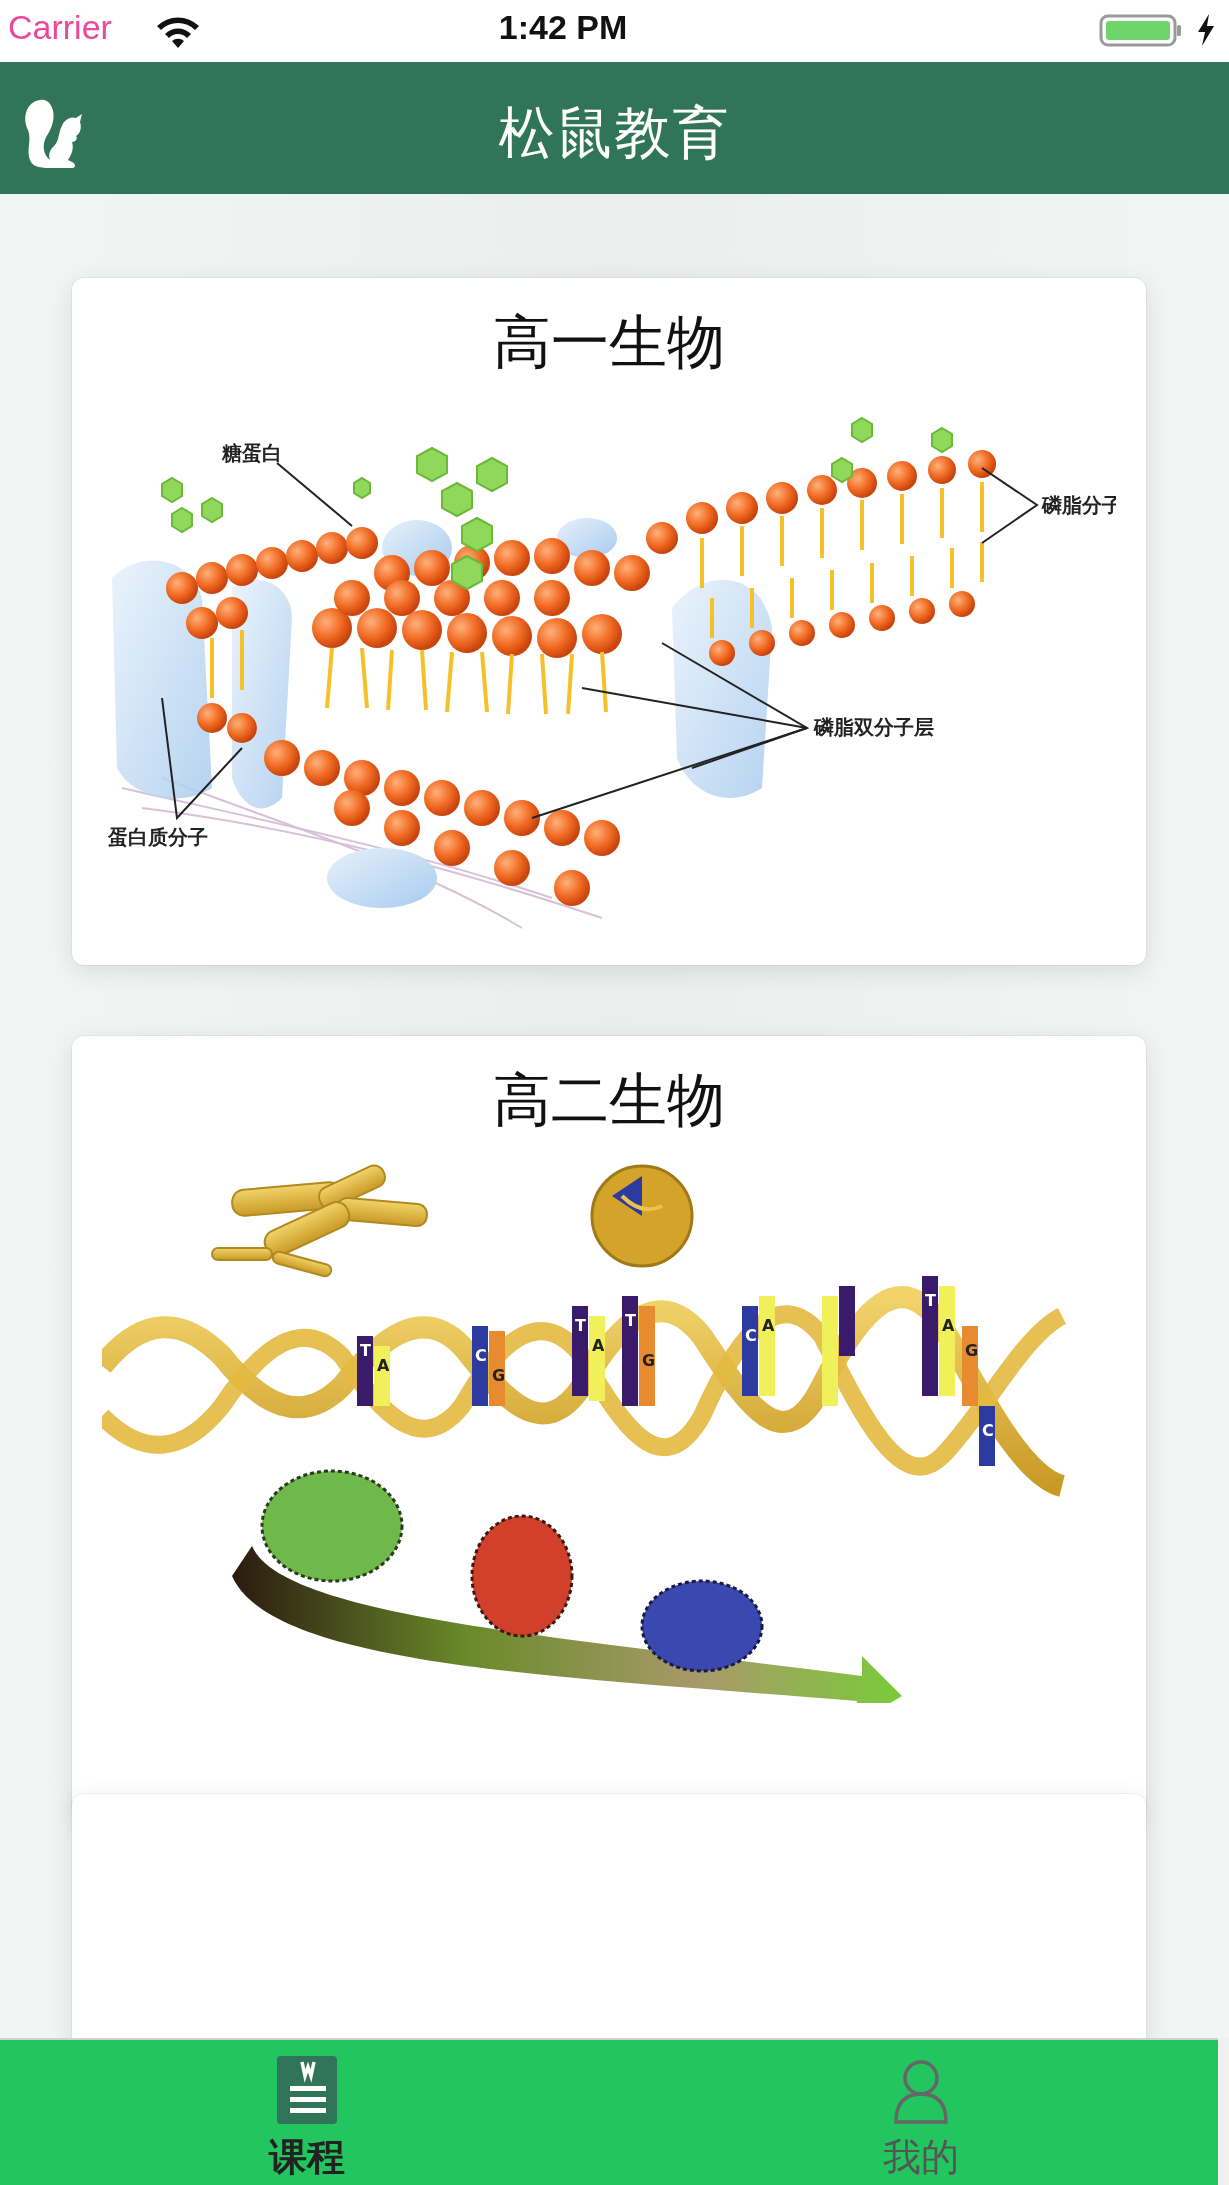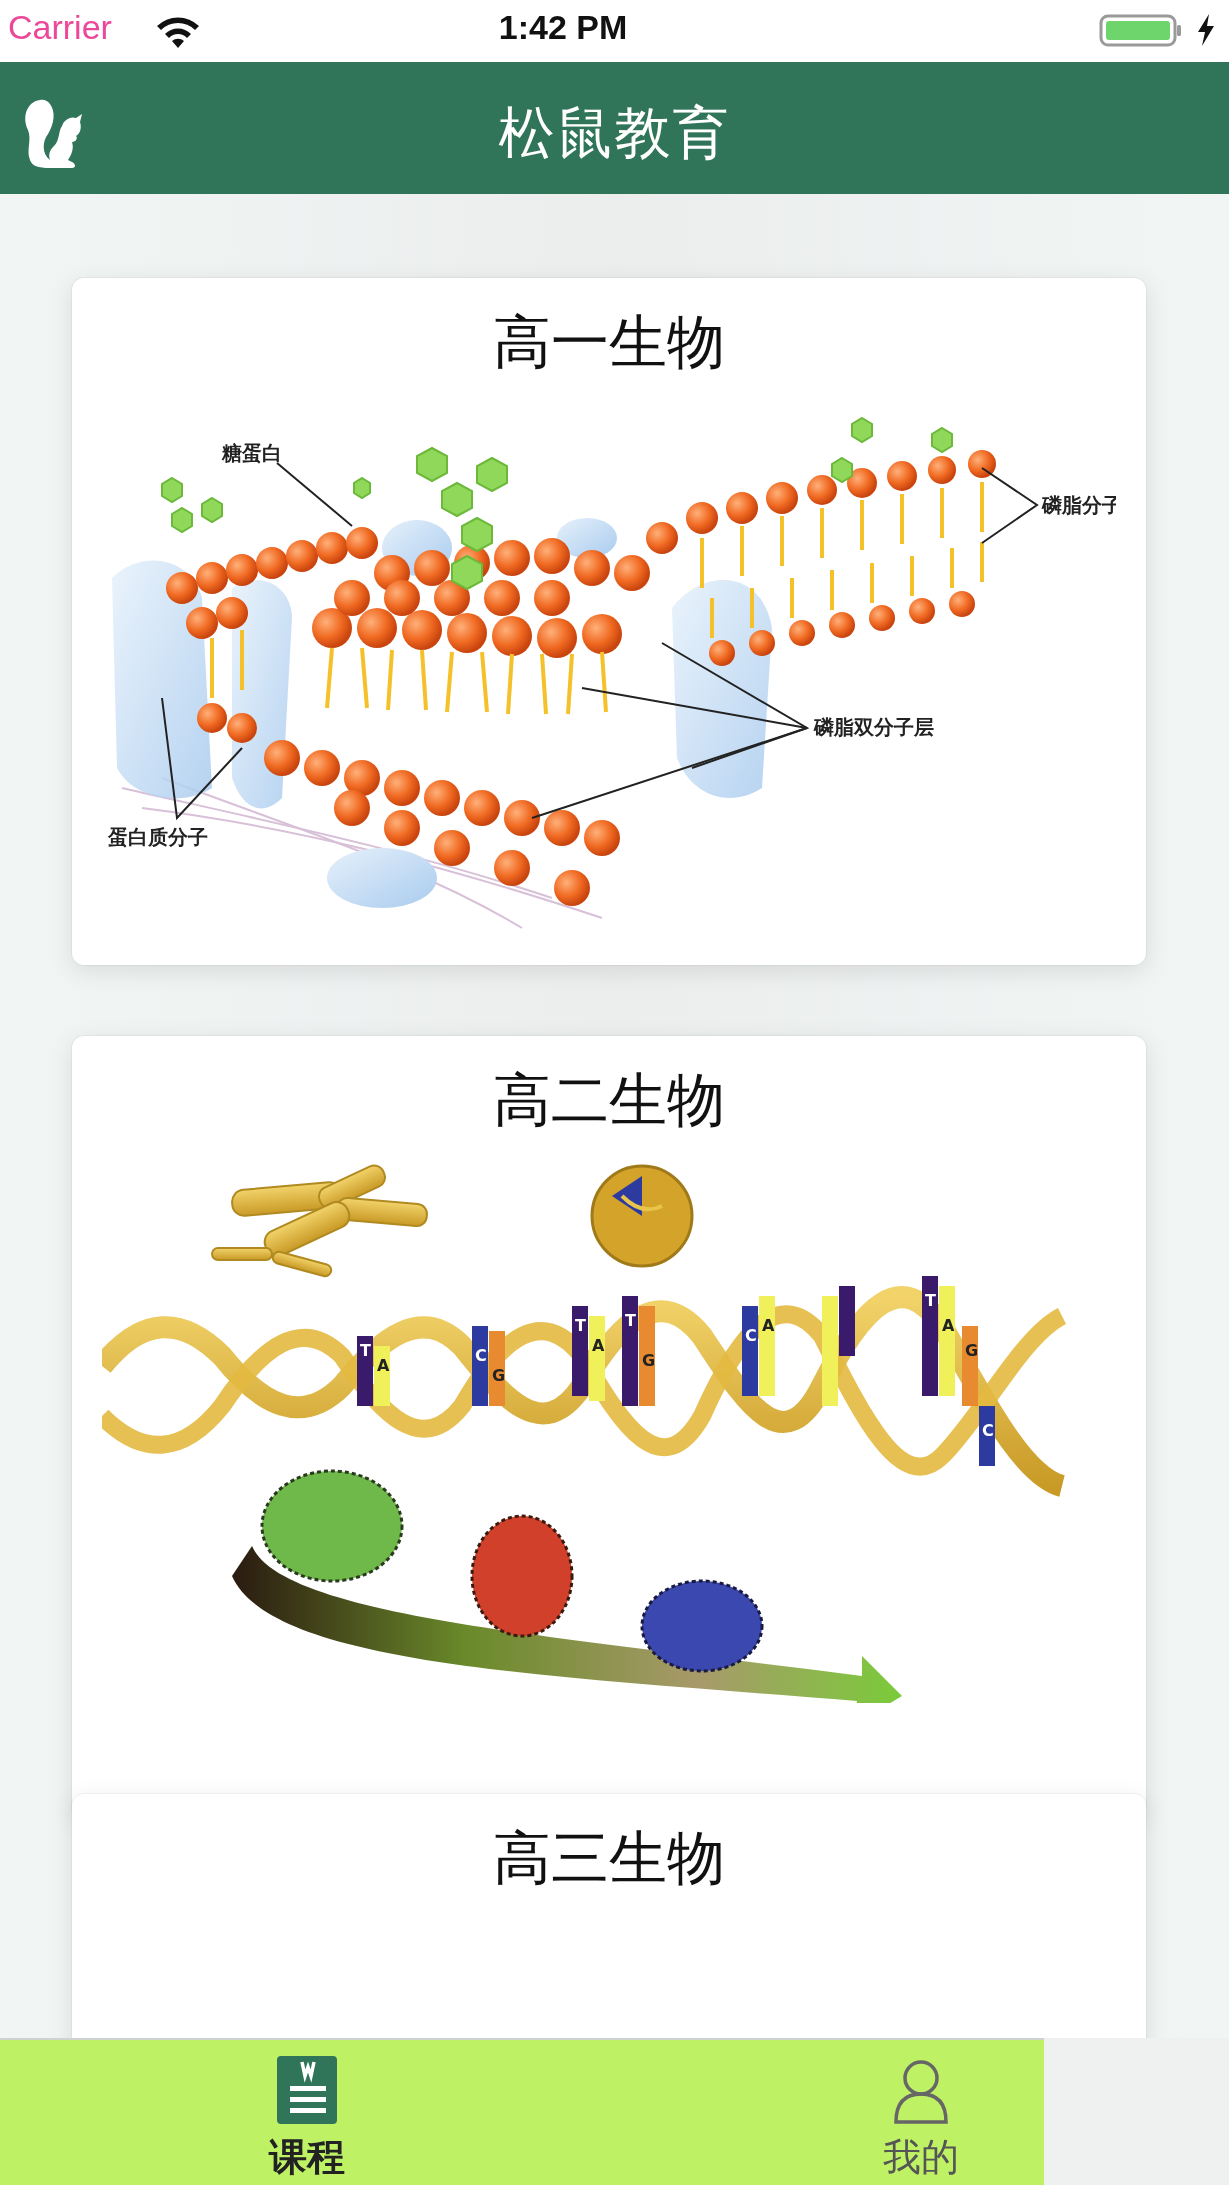--- a/index.html
+++ b/index.html
@@ -13,21 +13,21 @@
 
   .header { position: absolute; left: 0; top: 62px; width: 1229px; height: 132px; background: #30755a; }
   .logo { position: absolute; left: 20px; top: 30px; width: 80px; height: 80px; }
   .header-title { position: absolute; left: 0; width: 1229px; top: 34px; text-align: center; color: #ffffff; font-size: 56px; letter-spacing: 2px; }
 
   .content { position: absolute; left: 0; top: 194px; width: 1229px; height: 1844px; overflow: hidden; background: linear-gradient(90deg,#f1f5f4 0%, #eceeee 50%, #f1f5f4 100%); }
   .card { position: absolute; left: 72px; width: 1074px; background: #ffffff; border-radius: 12px; box-shadow: 0 6px 24px rgba(0,0,0,0.10), 0 0 0 1px rgba(0,0,0,0.04); overflow: hidden; }
   .card-title { position: absolute; left: 0; width: 100%; top: 26px; text-align: center; font-size: 58px; color: #111; }
   .card-image { position: absolute; left: 30px; right: 30px; top: 120px; bottom: 20px; }
 
-  .tabbar { position: absolute; left: 0; top: 2038px; width: 1044px; height: 147px; background: #bef264; border-top: 2px solid #cfd2d2; }
+  .tabbar { position: absolute; left: 0; top: 2038px; width: 1218px; height: 147px; background: #22c55e; border-top: 2px solid #cfd2d2; }
   .tab { position: absolute; top: 0; width: 614px; height: 147px; }
   .tab-icon { position: absolute; left: 50%; transform: translateX(-50%); top: 14px; width: 70px; height: 72px; }
   .tab-label { position: absolute; left: 0; width: 100%; text-align: center; top: 92px; font-size: 38px; }
   .tab.active .tab-label { color: #222; font-weight: bold; }
   .tab .tab-label.inactive { color: #555; }
 
   .lbl { font-family: "DejaVu Serif", serif; font-size: 20px; fill: #222; font-weight: bold; }
   .dna-letter { font-family: "DejaVu Sans", sans-serif; font-size: 16px; font-weight: bold; }
 </style>
 </head>
@@ -283,21 +283,20 @@
         <text x="880" y="280" fill="#fff">C</text>
       </g>
 
       <ellipse cx="230" cy="370" rx="70" ry="55" fill="#6fb84a" stroke="#2a3a20" stroke-width="3" stroke-dasharray="4 3"></ellipse>
       <ellipse cx="420" cy="420" rx="50" ry="60" fill="#d0402a" stroke="#3a1a10" stroke-width="3" stroke-dasharray="4 3"></ellipse>
       <ellipse cx="600" cy="470" rx="60" ry="45" fill="#3a48b0" stroke="#1a1a40" stroke-width="3" stroke-dasharray="4 3"></ellipse>
     </svg>
   </div>
 
   <div class="card" style="top:1600px; height:400px;">
-    <div class="card-title">高三生物</div>
     <svg class="card-image" style="bottom:auto; height:300px;" viewBox="0 0 1014 300" preserveAspectRatio="none">
       <defs>
         <radialGradient id="cloud" cx="45%" cy="80%" r="60%">
           <stop offset="0%" stop-color="#34485a"></stop>
           <stop offset="55%" stop-color="#7e93b8"></stop>
           <stop offset="100%" stop-color="#ffffff" stop-opacity="0"></stop>
         </radialGradient>
         <radialGradient id="yolk" cx="50%" cy="50%" r="50%">
           <stop offset="0%" stop-color="#f2b24a"></stop>
           <stop offset="100%" stop-color="#f2b24a" stop-opacity="0"></stop>

